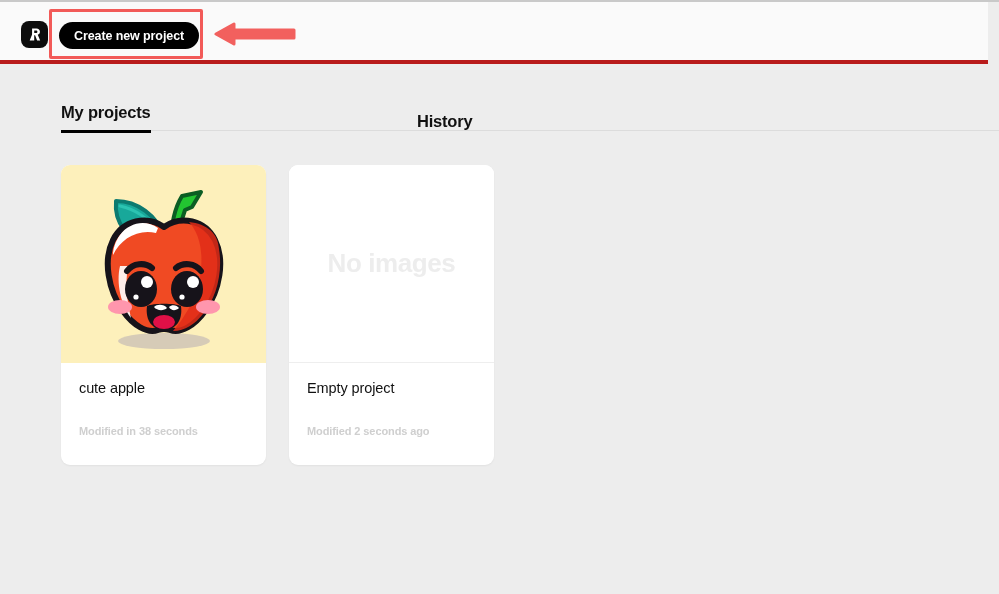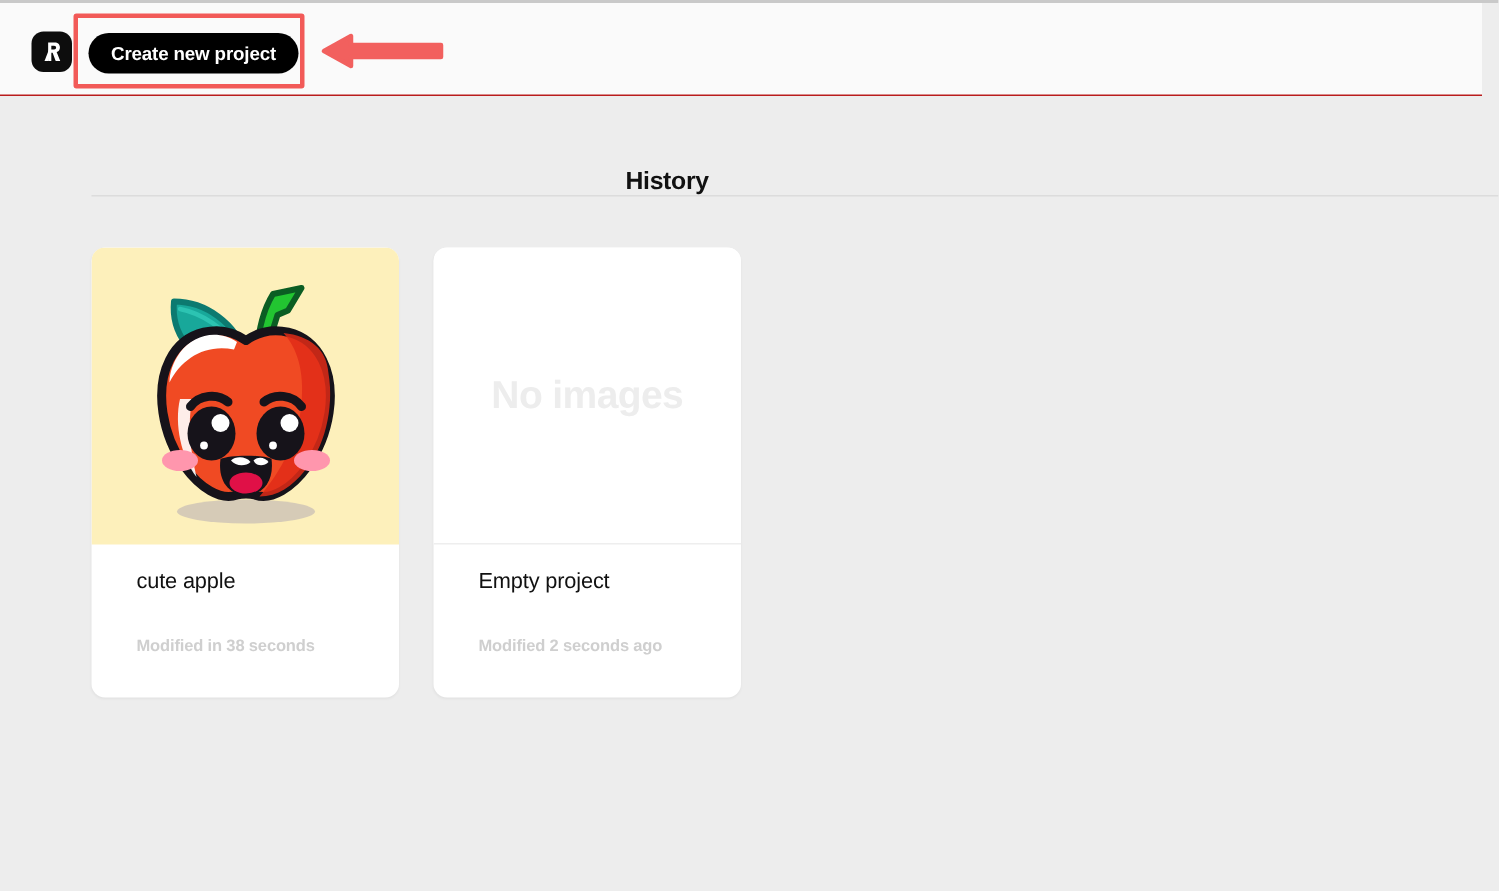--- a/index.html
+++ b/index.html
@@ -26,21 +26,21 @@
     background: #c9c9c9;
   }
 
   
   .header {
     position: absolute;
     top: 2px; left: 0;
     width: 988px;
     height: 62px;
     background: #fafafa;
-    border-bottom: 1px solid #b91c1c;
+    border-bottom: 4px solid #b91c1c;
   }
 
   .logo {
     position: absolute;
     left: 21px;
     top: 19px;
     width: 27px;
     height: 27px;
     background: #0d0d0d;
     border-radius: 8px;
@@ -193,21 +193,21 @@
   }
 
   .apple-art {
     position: absolute;
     left: 0; top: 0;
     width: 205px;
     height: 198px;
   }
 
   .card-body {
-    padding: 18px 18px 0 30px;
+    padding: 18px 18px 0 18px;
     height: 102px;
   }
 
   .card-title {
     font-family: "Liberation Sans", sans-serif;
     font-size: 14.5px;
     font-weight: normal;
     color: #111111;
     letter-spacing: -0.1px;
     line-height: 1;
@@ -245,20 +245,23 @@
 
 <div class="annot-arrow">
   <svg width="82" height="26" viewBox="0 0 82 26" aria-hidden="true">
     <path d="M2 13 L20 3 L20 9 L80 9 L80 17 L20 17 L20 23 Z" fill="#f2605e" stroke="#f2605e" stroke-width="3" stroke-linejoin="round"></path>
   </svg>
 </div>
 
 <div class="tabs">
   <div class="tabs-rule"></div>
 
+  <button class="tab tab-0 active">
+    <span>My projects</span>
+  </button>
 
 
 
   <button class="tab tab-3">
     <span>History</span>
   </button>
 </div>
 
 <div class="grid">
 

